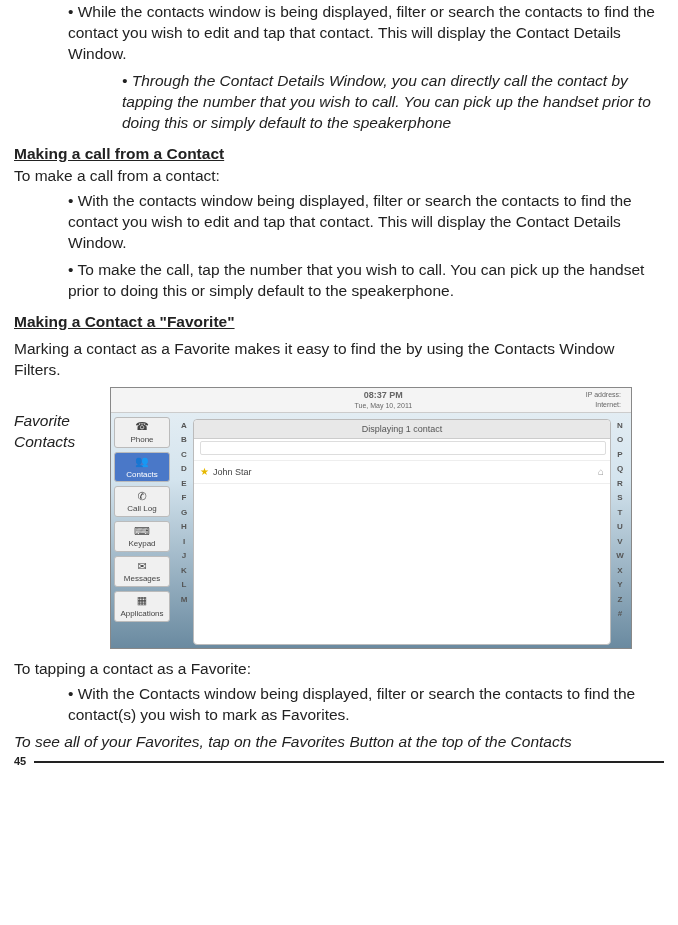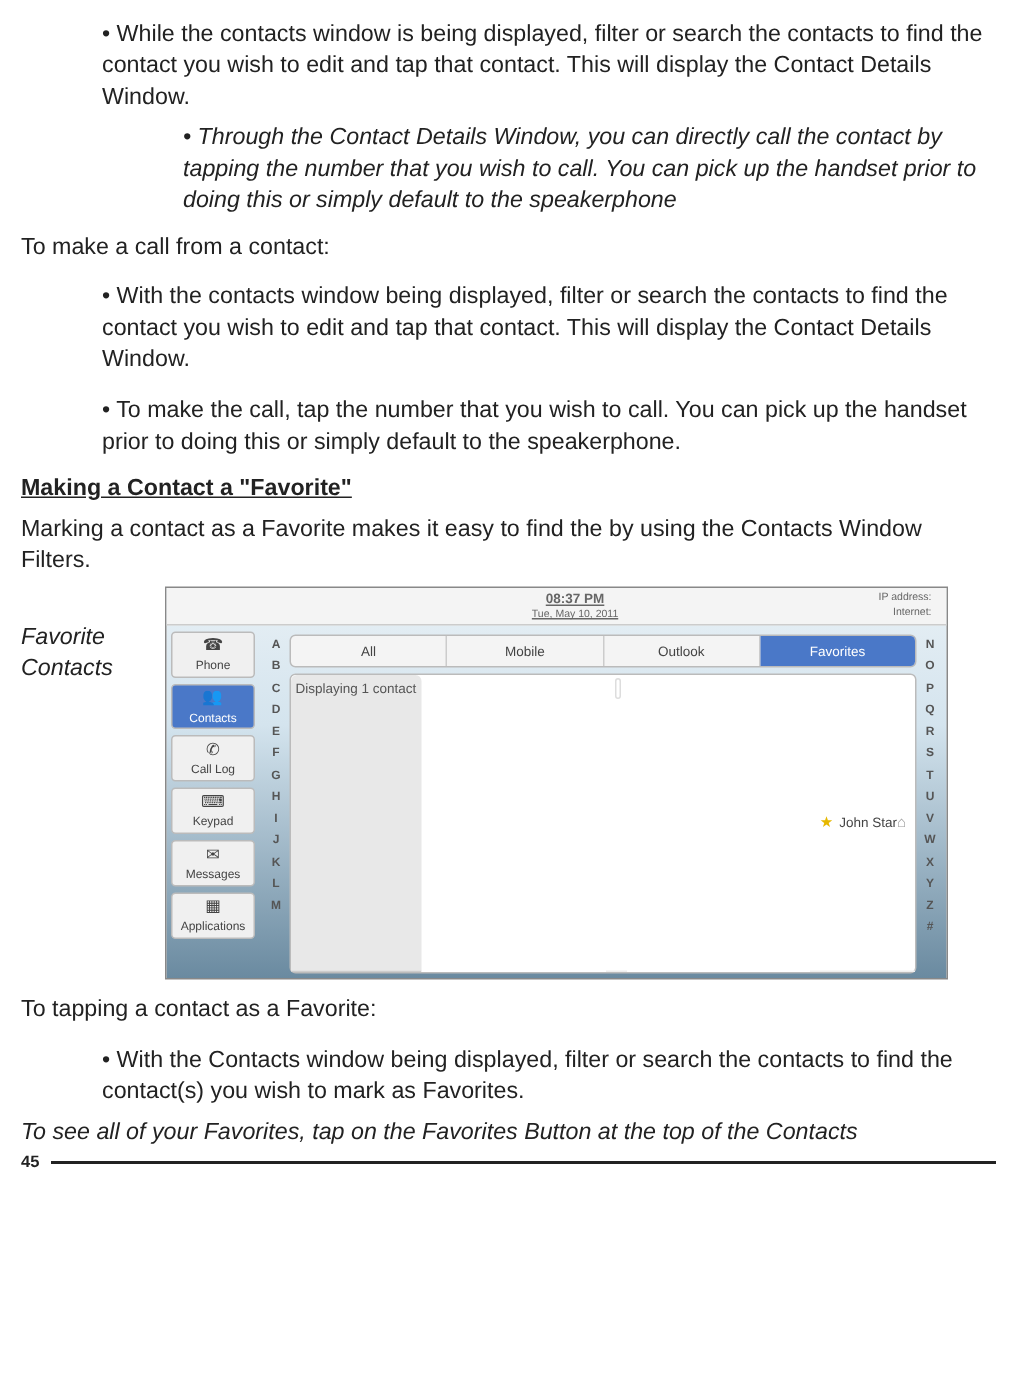--- a/index.html
+++ b/index.html
@@ -10,21 +10,21 @@
     margin: 0;
     padding: 0;
     width: 678px;
     background: white;
   }
   .page {
     padding: 0 14px 0 14px;
   }
   .indent1 {
     margin-left: 54px;
-    margin-top: 13px;
+    margin-top: 2px;
     margin-bottom: 6px;
   }
   .indent2 {
     margin-left: 108px;
     margin-top: 2px;
     margin-bottom: 10px;
     font-style: italic;
   }
   .heading {
     font-weight: bold;
@@ -67,21 +67,20 @@
     border-bottom: 1px solid #ccc;
     display: flex;
     align-items: center;
     justify-content: space-between;
     padding: 0 10px;
     color: #666;
   }
   .ss-top-center {
     text-align: center;
     flex: 1;
-    text-decoration: underline;
   }
   .ss-body {
     display: flex;
     height: calc(100% - 24px);
   }
   .ss-sidebar {
     width: 62px;
     display: flex;
     flex-direction: column;
     padding-top: 2px;
@@ -156,22 +155,21 @@
   .ss-tab.active {
     background: #4a78c8;
     color: white;
   }
   .ss-list {
     flex: 1;
     background: white;
     border: 1px solid #bbb;
     border-radius: 4px;
     display: flex;
-    flex-direction: row;
-    justify-content: space-between;
+    flex-direction: column;
   }
   .ss-list-header {
     background: #e8e8e8;
     border-bottom: 1px solid #ccc;
     text-align: center;
     padding: 3px;
     color: #555;
     border-top-left-radius: 4px;
     border-top-right-radius: 4px;
   }
@@ -226,20 +224,21 @@
   }
 </style>
 </head>
 <body>
 
 <div class="page">
 
   <div class="indent1">• While the contacts window is being displayed, filter or search the contacts to find the contact you wish to edit and tap that contact. This will display the Contact Details Window.</div>
   <div class="indent2">• Through the Contact Details Window, you can directly call the contact by tapping the number that you wish to call. You can pick up the handset prior to doing this or simply default to the speakerphone</div>
 
+  <div class="heading">Making a call from a Contact</div>
   <div class="para">To make a call from a contact:</div>
 
   <div class="indent1">• With the contacts window being displayed, filter or search the contacts to find the contact you wish to edit and tap that contact. This will display the Contact Details Window.</div>
   <div class="indent1" style="">• To make the call, tap the number that you wish to call. You can pick up the handset prior to doing this or simply default to the speakerphone.</div>
 
   <div class="heading" style="margin-top:10px;">Making a Contact a "Favorite" </div>
   <div class="para" style="margin-top:6px;">Marking a contact as a Favorite makes it easy to find the by using the Contacts Window Filters.</div>
 
   <div class="fig-wrap">
     <div class="fig-label">Favorite Contacts</div>
@@ -293,26 +292,20 @@
             <span>F</span>
             <span>G</span>
             <span>H</span>
             <span>I</span>
             <span>J</span>
             <span>K</span>
             <span>L</span>
             <span>M</span>
           </div>
           <div class="ss-center">
-            <div class="ss-tabs">
-              <div class="ss-tab">All</div>
-              <div class="ss-tab">Mobile</div>
-              <div class="ss-tab">Outlook</div>
-              <div class="ss-tab active">Favorites</div>
-            </div>
             <div class="ss-list">
               <div class="ss-list-header">Displaying 1 contact</div>
               <div class="ss-search-row"><span></span></div>
               <div class="ss-contact-row">
                 <div class="ss-contact-left">
                   <span class="ss-star">★</span>
                   <span>John Star</span>
                 </div>
                 <span class="ss-home">⌂</span>
               </div>

